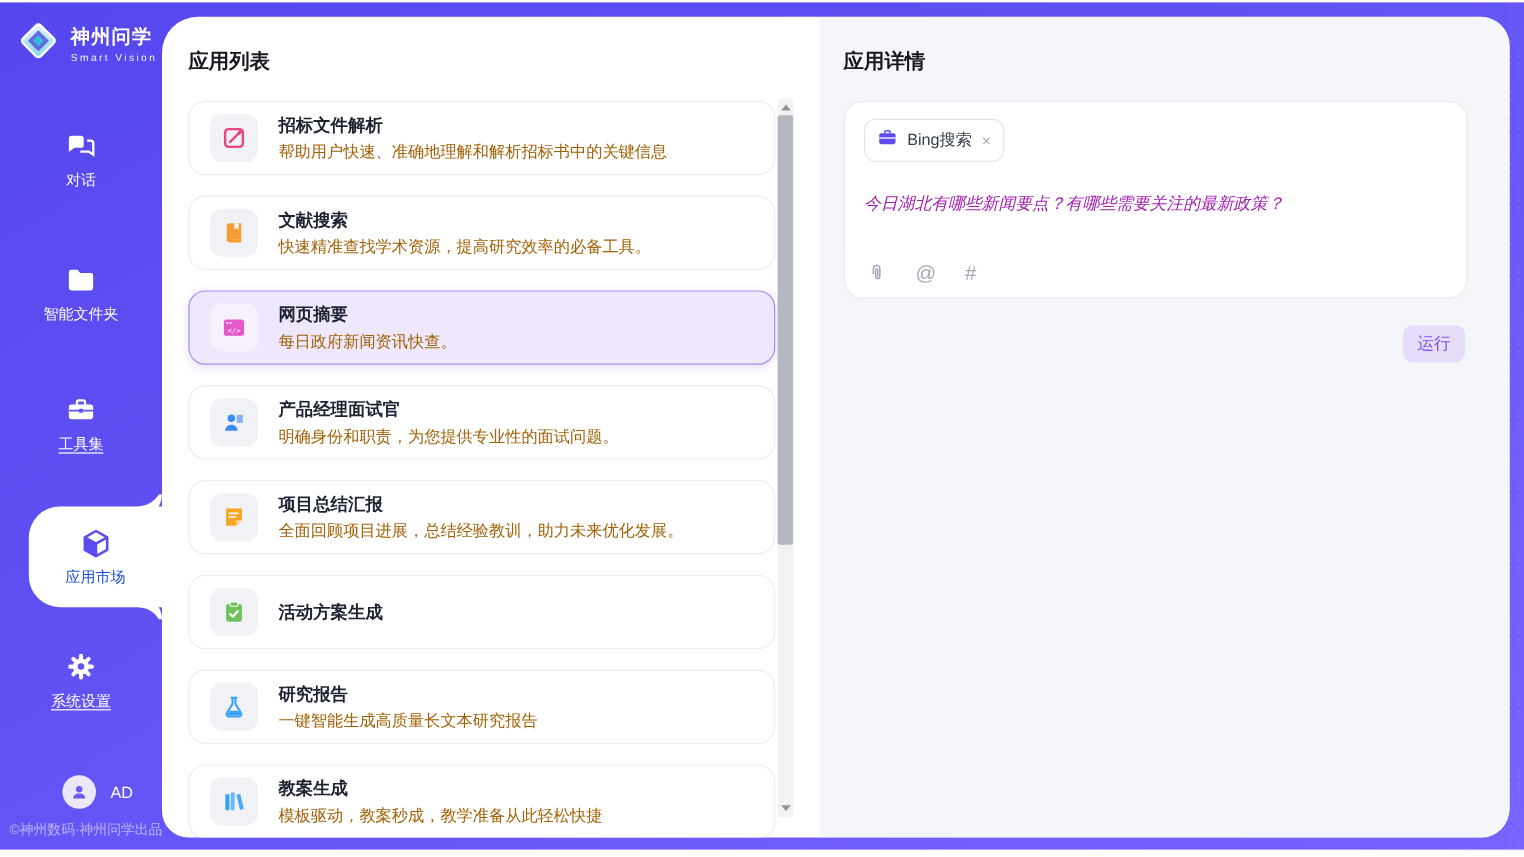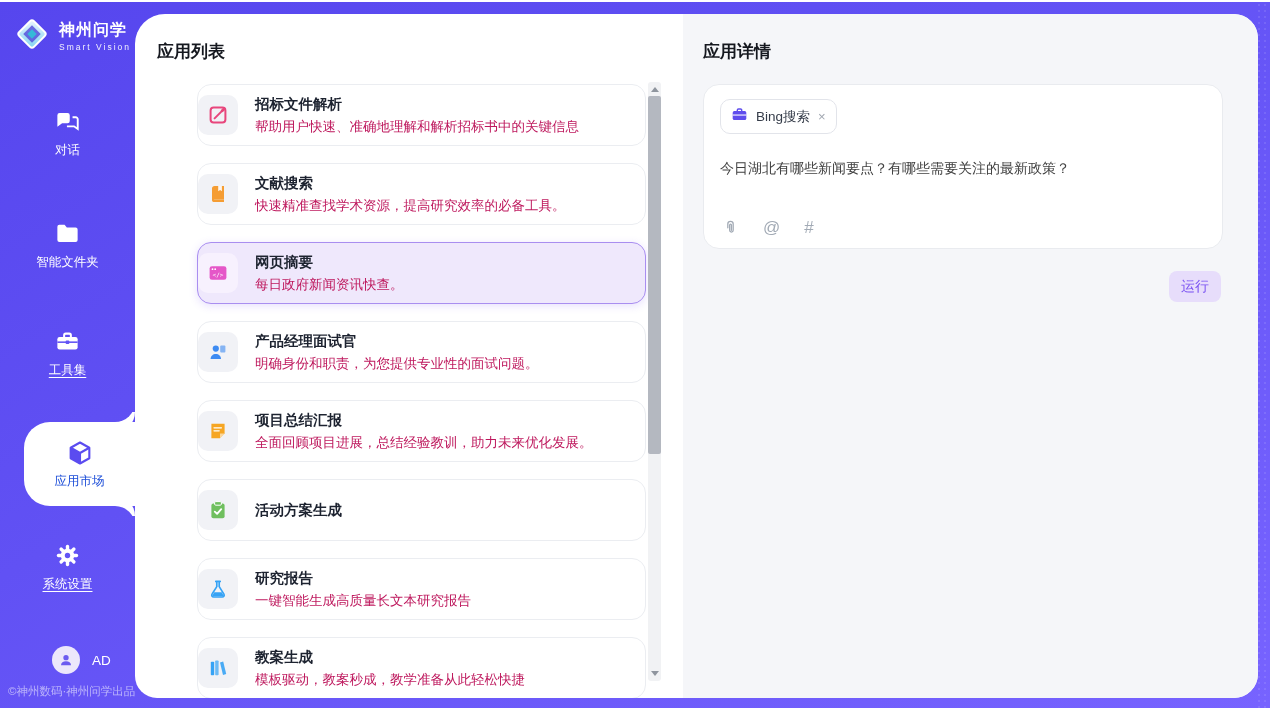--- a/index.html
+++ b/index.html
@@ -48,26 +48,26 @@
 
   
   .panel { position:absolute; left:135px; top:12px; right:12px; bottom:10px; background:#ffffff;
     border-radius:30px 24px 24px 22px; overflow:hidden; display:flex; }
 
   .list-pane { position:relative; width:548px; flex:none; height:100%; overflow:hidden; padding:26px 0 0 22px; }
   .pane-title { font-size:17px; font-weight:700; color:#15181f; }
 
   .cards { margin-top:21px; width:489px; display:flex; flex-direction:column; gap:17px; }
   .card { flex:none; height:62px; border:1px solid #ebedf1; border-radius:14px; background:#fff;
-    display:flex; align-items:center; gap:17px; cursor:pointer;margin-left:40px; }
+    display:flex; align-items:center; padding-left:17px; gap:17px; cursor:pointer; }
   .card-icon { flex:none; width:40px; height:40px; border-radius:10px; background:#f1f2f6;
     display:flex; align-items:center; justify-content:center; }
   .card-text { display:flex; flex-direction:column; gap:4px; min-width:0; }
   .card-title { font-size:14.5px; font-weight:700; color:#1d2330; }
-  .card-desc { font-size:13.5px; color:#be185d; white-space:nowrap; }
+  .card-desc { font-size:13.5px; color:#a16207; white-space:nowrap; }
   .card.active { background:#efe8fc; border:1px solid #a98ef0;
     box-shadow:0 2px 8px rgba(122,82,242,0.18); }
   .card.active .card-icon { background:#f7f1fe; }
 
   .ic0 { color:#e8467c; } .ic1 { color:#f59d33; } .ic2 { color:#e557c8; } .ic3 { color:#3d8bf2; }
   .ic4 { color:#f6a623; } .ic5 { color:#6fbf5e; } .ic6 { color:#36a3f5; } .ic7 { color:#36a3f5; }
 
   
   .scrollbar { position:absolute; top:68px; bottom:17px; right:22px; width:13px;
     background:#f1f2f4; border-radius:3px; }
@@ -83,21 +83,21 @@
 
   
   .detail-pane { position:relative; flex:1; background:#f5f6f9; height:100%;
     border-radius:0 24px 24px 0; padding:26px 0 0 20px; }
   .detail-card { position:relative; margin-top:21px; width:520px; height:165px; background:#fff;
     border:1px solid #e9ebef; border-radius:16px; padding:14px 16px; }
   .chip { display:inline-flex; align-items:center; gap:8px; border:1px solid #e2e4ea;
     border-radius:10px; padding:6px 10px; background:#fff; cursor:pointer; }
   .chip-label { font-size:13.5px; color:#353c49; }
   .chip-close { font-size:13px; color:#a0a6b0; cursor:pointer; line-height:1; }
-  .question { margin-top:26px; font-size:14px; color:#404040; }
+  .question { margin-top:26px; font-size:14px; color:#a21caf;font-style:italic; }
   .tool-row { position:absolute; left:18px; bottom:12px; display:flex; align-items:center; gap:24px;
     color:#a2aab5; }
   .tool-btn { cursor:pointer; display:flex; align-items:center; }
   .tool-glyph { font-size:17px; line-height:1; }
   .run-btn { position:absolute; top:257px; right:37px; width:52px; height:31px; background:#e7ddfb;
     color:#7a52f2; border:none; border-radius:8px; font-size:14px; cursor:pointer;
     font-family:inherit; }
 </style>
 </head>
 <body>

